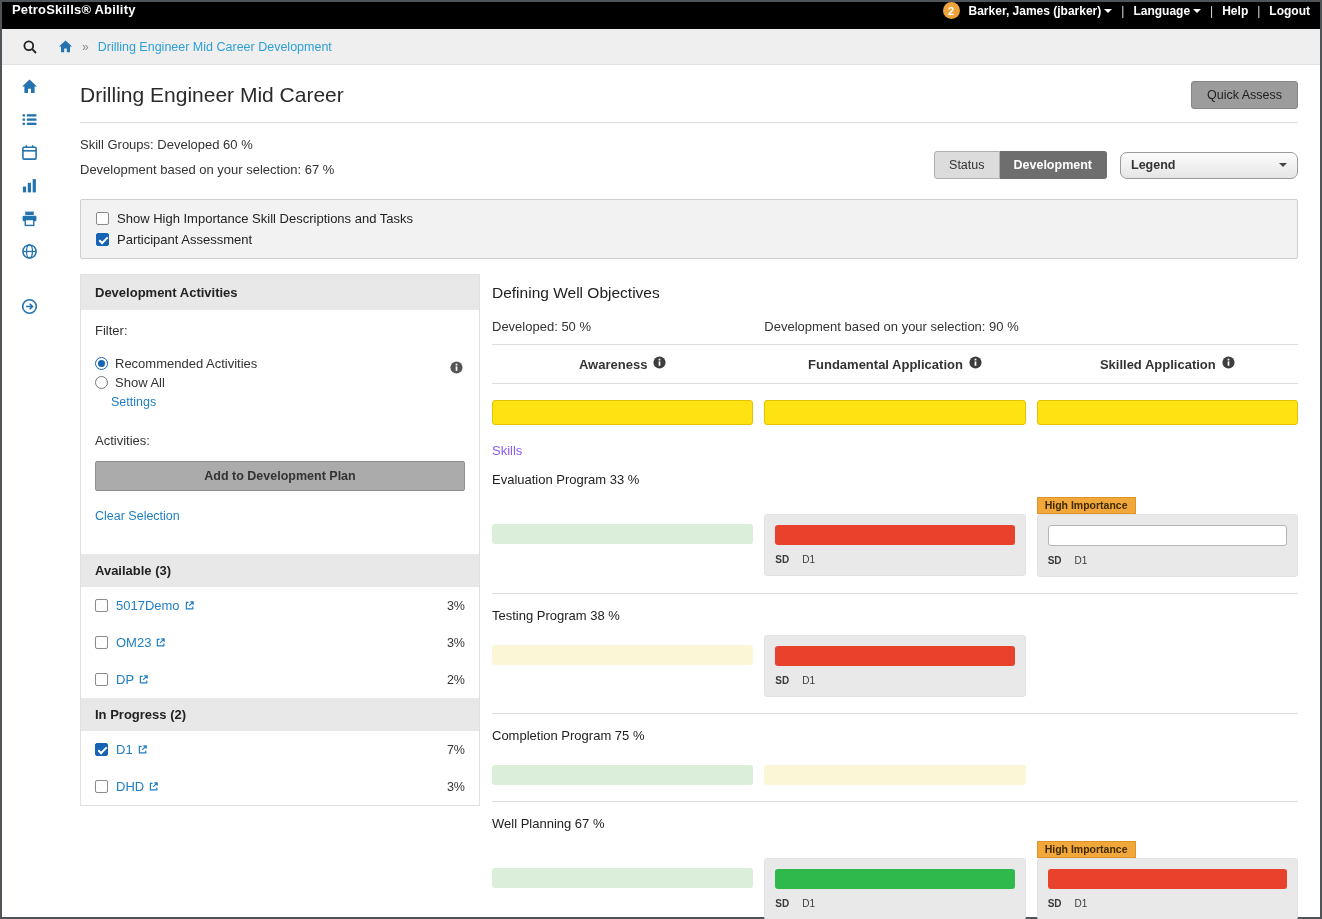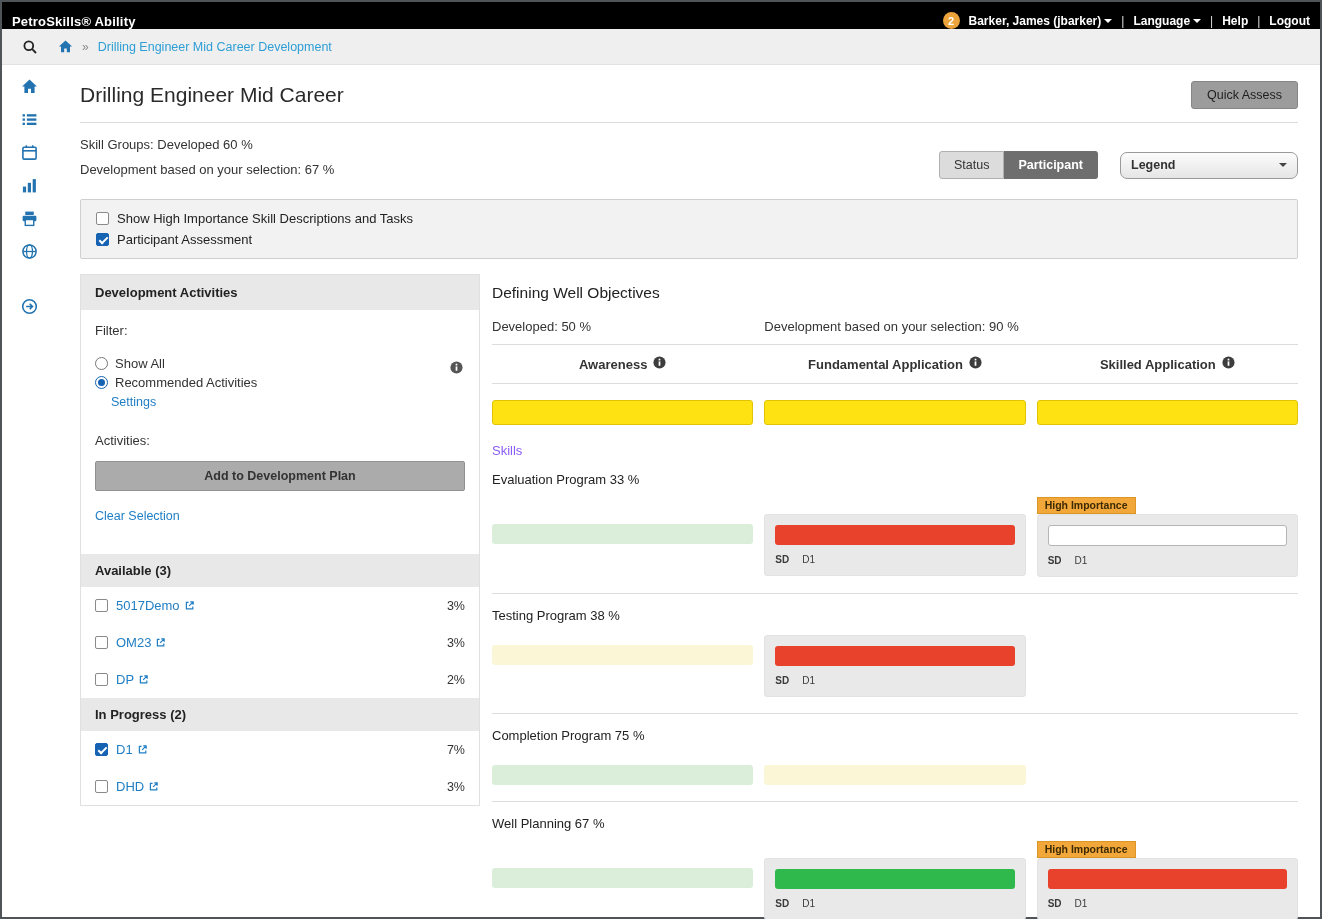--- a/index.html
+++ b/index.html
@@ -1,21 +1,21 @@
 <!DOCTYPE html>
 <html style="--link-blue: #1f7ec4; --breadcrumb-blue: #2e9fd6; --sidebar-icon-blue: #2273b0; --check-blue: #1563b2; --badge-orange: #eda33c; --seg-active-gray: #6e6e6e; --yellow: #ffe211; --pale-green: #daeeda; --pale-yellow: #fbf7d6; --red: #e8412c; --green: #2fb94d; --hi-orange: #f2a73b;"><head>
 <meta charset="utf-8">
 <style>
   * { box-sizing: border-box; margin: 0; padding: 0; }
   html,body { width:1322px; height:919px; overflow:hidden; }
   body { font-family:"Liberation Sans", sans-serif; background:#fff; color:#333; }
   .app { width:1322px; height:919px; border:2px solid #4f5459; display:flex; flex-direction:column; background:#fff; }
 
   
-  .topbar { height:27px; flex:0 0 27px; background:#000; color:#fff; display:flex; align-items:flex-end; padding:0 10px; }
+  .topbar { height:27px; flex:0 0 27px; background:#000; color:#fff; display:flex; align-items:flex-start; padding:0 10px; }
   .brand { font-size:13px; font-weight:bold; letter-spacing:.2px; }
   .topbar-right { margin-left:auto; display:flex; align-items:center; gap:9px; font-size:12px; font-weight:bold; }
   .user-badge { width:17px; height:17px; border-radius:50%; background:var(--badge-orange,#eda33c); color:#fff; font-size:11px; display:flex; align-items:center; justify-content:center; }
   .caret { width:0; height:0; border-left:4px solid transparent; border-right:4px solid transparent; border-top:4px solid #fff; display:inline-block; margin-left:3px; }
   .caret.dark { border-top-color:#444; }
   .tb-sep { font-weight:normal; color:#ddd; }
   .tb-link { color:#fff; text-decoration:none; cursor:pointer; }
   .menu-item { display:flex; align-items:center; cursor:pointer; }
 
   
@@ -32,21 +32,21 @@
   .sb-icon.signout { margin-top:22px; }
   .content { flex:1; padding:0 22px; min-width:0; }
 
   
   .title-row { display:flex; align-items:center; justify-content:space-between; margin-top:16px; }
   h1 { font-size:21px; font-weight:400; color:#2a2a2a; }
   .btn-quick { background:#9c9c9c; border:1px solid #868686; border-radius:3px; color:#1e1e1e; font-size:12.5px; padding:6px 15px; cursor:pointer; font-family:inherit; }
   .hr { height:1px; background:#ddd; margin-top:13px; }
   .stats-row { display:flex; justify-content:space-between; align-items:flex-end; margin-top:9px; }
   .stats div { font-size:13px; color:#333; line-height:25px; }
-  .controls { display:flex; align-items:center; gap:22px; margin-bottom:3px; }
+  .controls { display:flex; align-items:center; gap:13px; margin-bottom:3px; }
   .seg { display:flex; }
   .seg-btn { font-size:12.5px; padding:6px 14px; border:1px solid #b0b0b0; background:#dcdcdc; color:#333; cursor:pointer; font-family:inherit; }
   .seg-btn.left { border-radius:3px 0 0 3px; }
   .seg-btn.right { border-radius:0 3px 3px 0; border-left:none; }
   .seg-btn.active { background:var(--seg-active-gray,#6e6e6e); border-color:var(--seg-active-gray,#6e6e6e); color:#fff; font-weight:bold; }
   .legend-dd { width:178px; height:27px; border:1px solid #9a9a9a; border-radius:7px; background:linear-gradient(#fcfcfc,#e5e5e5); display:flex; align-items:center; justify-content:space-between; padding:0 10px; font-size:12.5px; font-weight:bold; color:#333; cursor:pointer; }
 
   
   .options-panel { margin-top:17px; border:1px solid #cfcfcf; background:#f2f2f2; border-radius:2px; padding:8px 15px; }
   .opt-row { display:flex; align-items:center; gap:8px; font-size:13px; color:#222; padding:3px 0; }
@@ -212,21 +212,21 @@
       <div class="hr"></div>
 
       <div class="stats-row">
         <div class="stats">
           <div>Skill Groups: Developed 60 %</div>
           <div>Development based on your selection: 67 %</div>
         </div>
         <div class="controls">
           <div class="seg">
             <button class="seg-btn left">Status</button>
-            <button class="seg-btn right active">Participant</button>
+            <button class="seg-btn right active">Development</button>
           </div>
           <div class="legend-dd">
             <span>Legend</span>
             <span class="caret dark"></span>
           </div>
         </div>
       </div>
 
       <div class="options-panel">
         <div class="opt-row">
@@ -239,26 +239,26 @@
         </div>
       </div>
 
       <div class="body-row">
 
         <aside class="activities-panel">
           <div class="ap-header">Development Activities</div>
           <div class="ap-filter">
             <div class="filter-label">Filter:</div>
             <div class="radio-row">
+              <span class="radio selected"></span>
+              <span>Recommended Activities</span>
+            </div>
+            <div class="radio-row">
               <span class="radio"></span>
               <span>Show All</span>
-            </div>
-            <div class="radio-row">
-              <span class="radio selected"></span>
-              <span>Recommended Activities</span>
             </div>
             <a class="settings-link">Settings</a>
             <span class="info-abs">
               <svg class="info-icon" viewBox="0 0 12 12">
                   <circle cx="6" cy="6" r="5.6" fill="#555"></circle>
                   <rect x="5.2" y="5" width="1.6" height="4" fill="#fff"></rect>
                   <rect x="5.2" y="2.5" width="1.6" height="1.6" fill="#fff"></rect>
                 </svg>
             </span>
             <div class="activities-label">Activities:</div>

